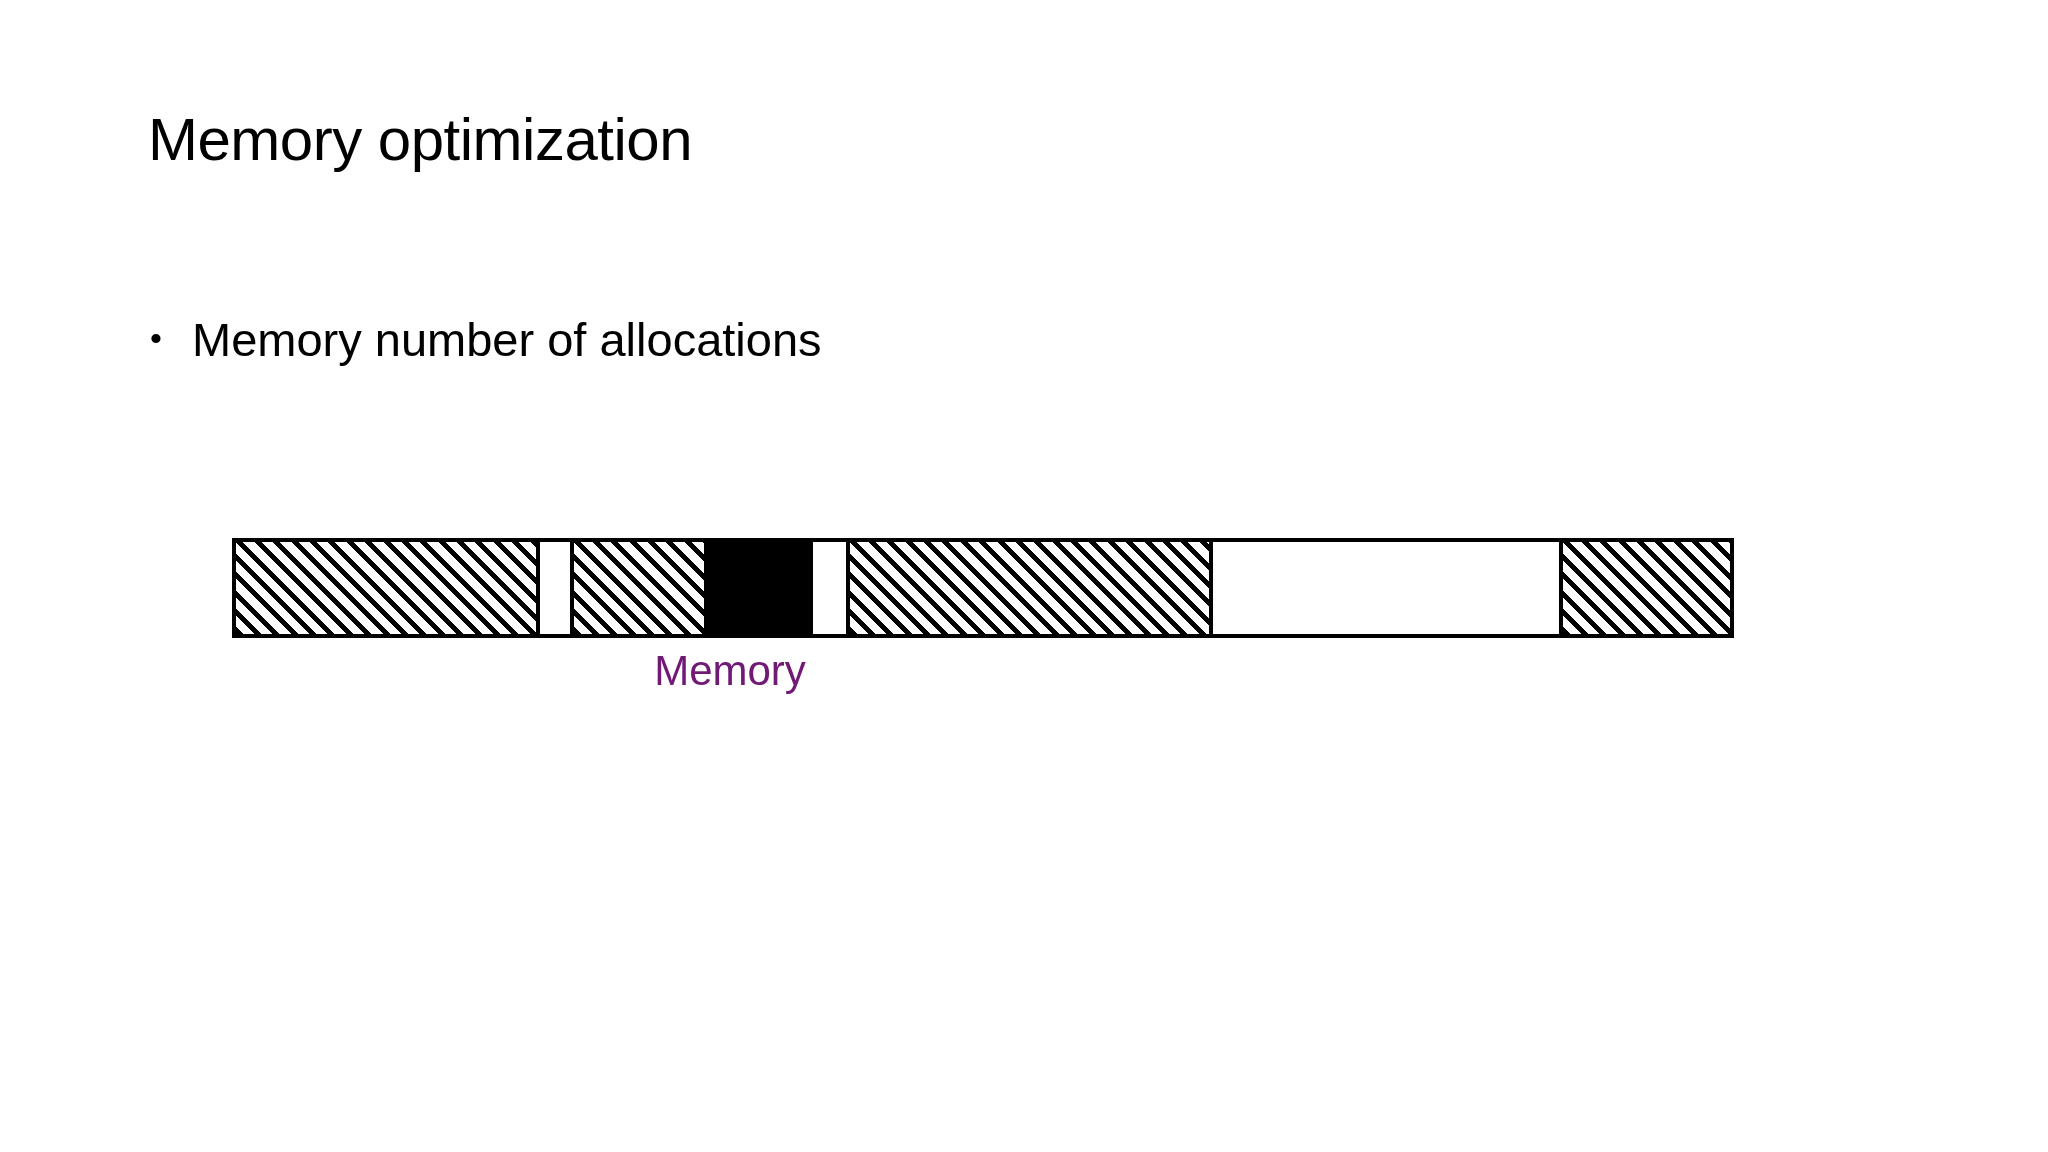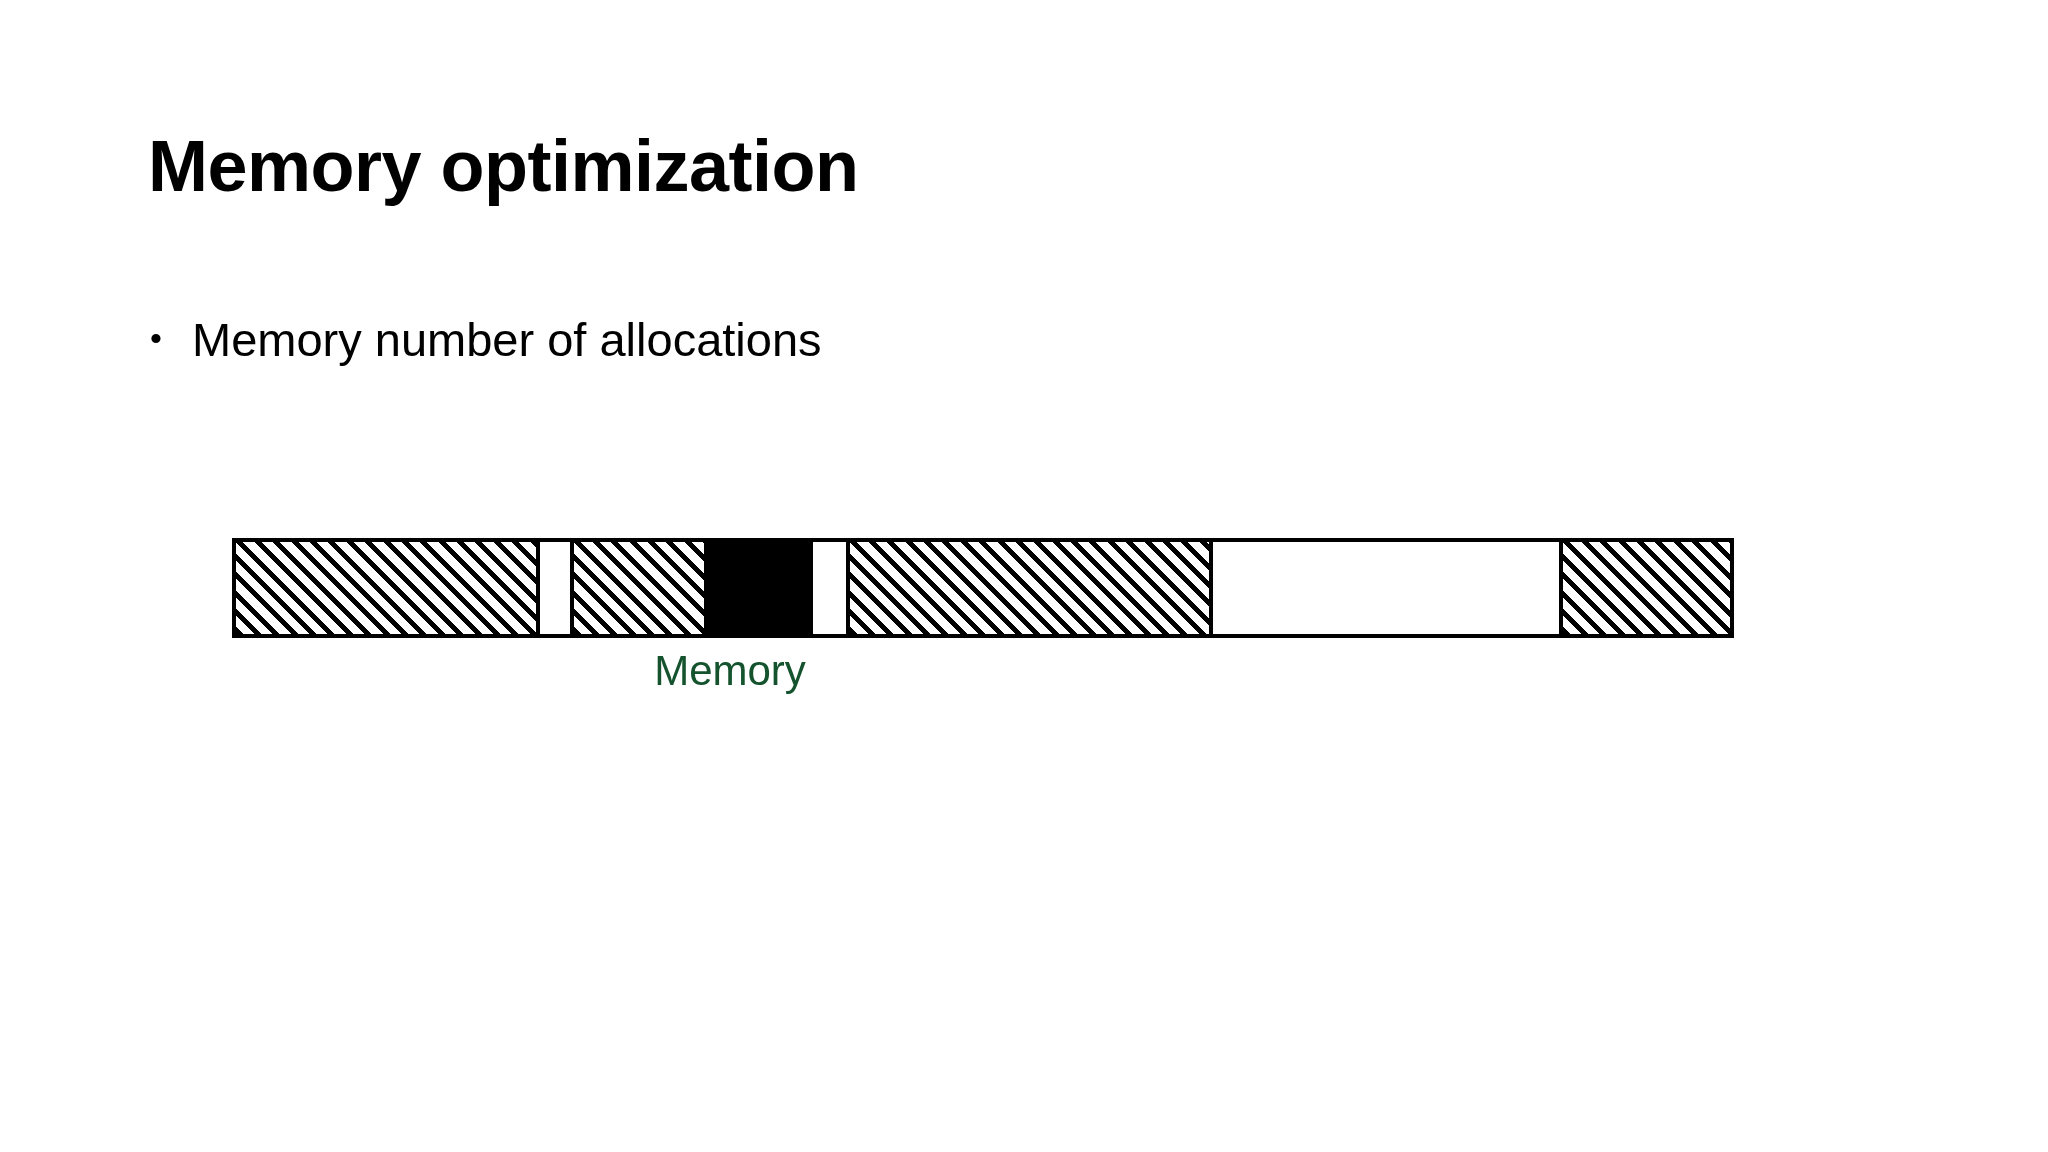--- a/index.html
+++ b/index.html
@@ -23,27 +23,26 @@
     inset: 0;
     background: #ffffff;
   }
 
   
   .slide-title {
     position: absolute;
     left: 148px;
     top: 108px;
     width: 1700px;
-    font-size: 72px;
+    font-size: 60px;
     line-height: 1.05;
-    font-weight: 700;
+    font-weight: 400;
     letter-spacing: -0.5px;
     color: #000000;
     white-space: nowrap;
-    margin-top: 21px;
   }
 
   
   .bullet-list {
     position: absolute;
     left: 150px;
     top: 312px;
     width: 1750px;
   }
   .bullet-row {
@@ -117,21 +116,21 @@
   }
 
   .memory-caption {
     position: absolute;
     left: 0;
     top: 108px;
     width: 1502px;
     text-align: center;
     font-size: 42px;
     line-height: 1.2;
-    color: #14532d;
+    color: #701a75;
   }
   .memory-caption .caption-inner {
     display: inline-block;
     position: relative;
     left: -253px;
   }
 </style>
 </head>
 <body>
 

